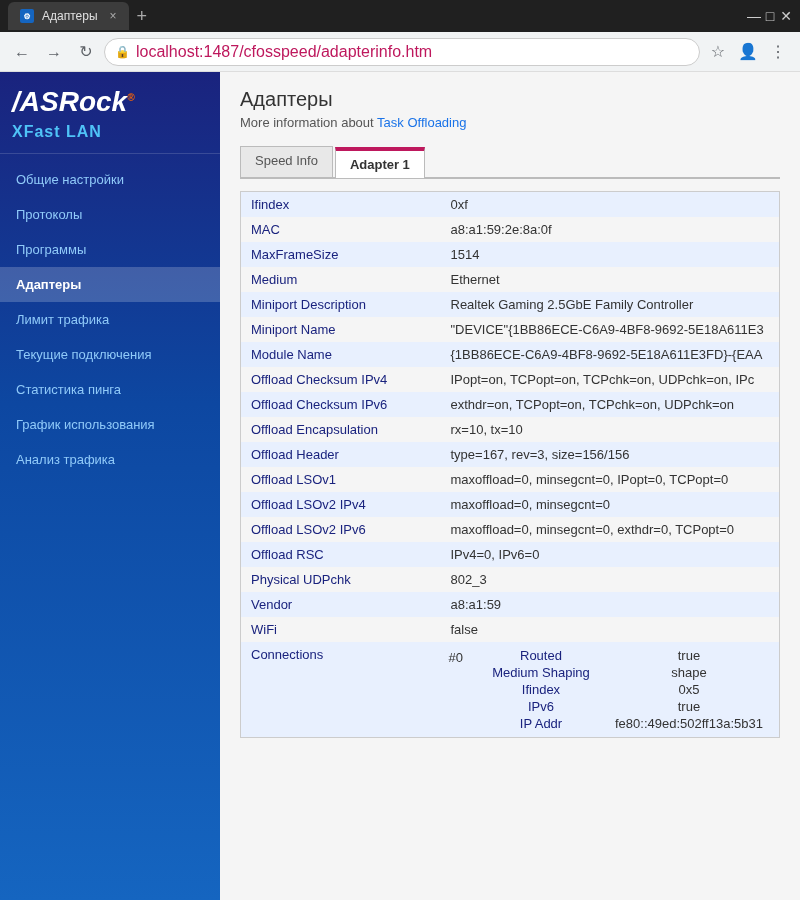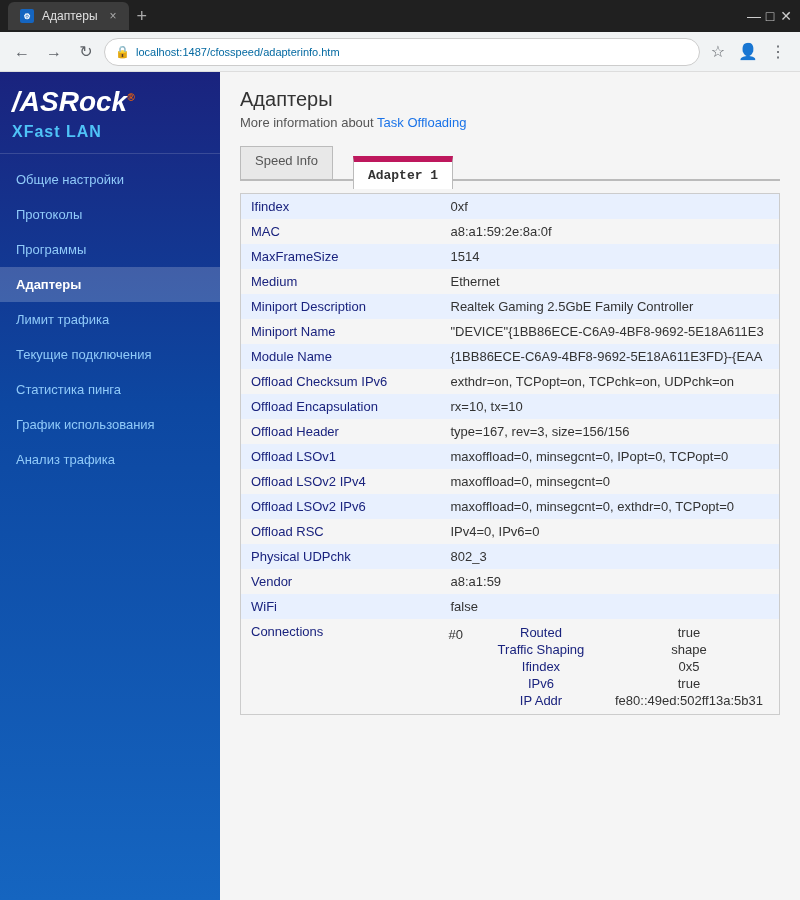--- a/index.html
+++ b/index.html
@@ -71,21 +71,21 @@
       align-items: center;
       background: white;
       border: 1px solid #ccc;
       border-radius: 20px;
       height: 28px;
       padding: 0 10px;
       gap: 6px;
     }
     .lock-icon { color: #5f6368; font-size: 12px; }
     .address-bar {
-      border: none; outline: none; font-size: 11px; flex: 1; color: #0369a1;
+      border: none; outline: none; font-size: 16px; flex: 1; color: #be185d;
     }
     .toolbar-right {
       display: flex; align-items: center; gap: 2px;
     }
     .toolbar-icon-btn {
       background: none; border: none; font-size: 16px; color: #5f6368; cursor: pointer;
       width: 28px; height: 28px; border-radius: 50%; display: flex; align-items: center; justify-content: center;
     }
 
     
@@ -168,30 +168,29 @@
       margin-bottom: 12px;
     }
     .app-tab {
       padding: 6px 14px;
       cursor: pointer;
       font-size: 13px;
       color: #555;
       border: 1px solid #bbb;
       background: #e8e8e8;
       border-bottom: none;
-      margin-right: 20px;
+      margin-right: 2px;
     }
     .app-tab.active {
       background: white;
       color: #333;
       font-weight: bold;
-      border-top: 6px solid #be185d;
+      border-top: 4px solid #be185d;
       position: relative;
-      top: 10px;
-      font-family: Liberation Mono, monospace;
+      top: 1px;
     }
 
     
     .data-table {
       width: 100%;
       border-collapse: collapse;
       background: white;
       border: 1px solid #ccc;
       font-size: 13px;
     }
@@ -339,20 +338,24 @@
         </tr>
         <tr>
           <td>Miniport Name</td>
           <td>"DEVICE"{1BB86ECE-C6A9-4BF8-9692-5E18A611E3</td>
         </tr>
         <tr>
           <td>Module Name</td>
           <td>{1BB86ECE-C6A9-4BF8-9692-5E18A611E3FD}-{EAA</td>
         </tr>
         <tr>
+          <td>Offload Checksum IPv4</td>
+          <td>IPopt=on, TCPopt=on, TCPchk=on, UDPchk=on, IPc</td>
+        </tr>
+        <tr>
           <td>Offload Checksum IPv6</td>
           <td>exthdr=on, TCPopt=on, TCPchk=on, UDPchk=on</td>
         </tr>
         <tr>
           <td>Offload Encapsulation</td>
           <td>rx=10, tx=10</td>
         </tr>
         <tr>
           <td>Offload Header</td>
           <td>type=167, rev=3, size=156/156</td>
@@ -388,21 +391,21 @@
 
         <tr>
           <td>Connections</td>
           <td class="connections-cell">
             <div class="connections-wrapper">
               <div class="conn-row">
                 <span class="conn-index">#0</span>
                 <div class="conn-details">
                   <span class="conn-key">Routed</span>
                   <span class="conn-val">true</span>
-                  <span class="conn-key">Traffic Shaping</span>
+                  <span class="conn-key">Medium Shaping</span>
                   <span class="conn-val">shape</span>
                   <span class="conn-key">Ifindex</span>
                   <span class="conn-val">0x5</span>
                   <span class="conn-key">IPv6</span>
                   <span class="conn-val">true</span>
                   <span class="conn-key">IP Addr</span>
                   <span class="conn-val">fe80::49ed:502ff13a:5b31</span>
                 </div>
               </div>
             </div>

